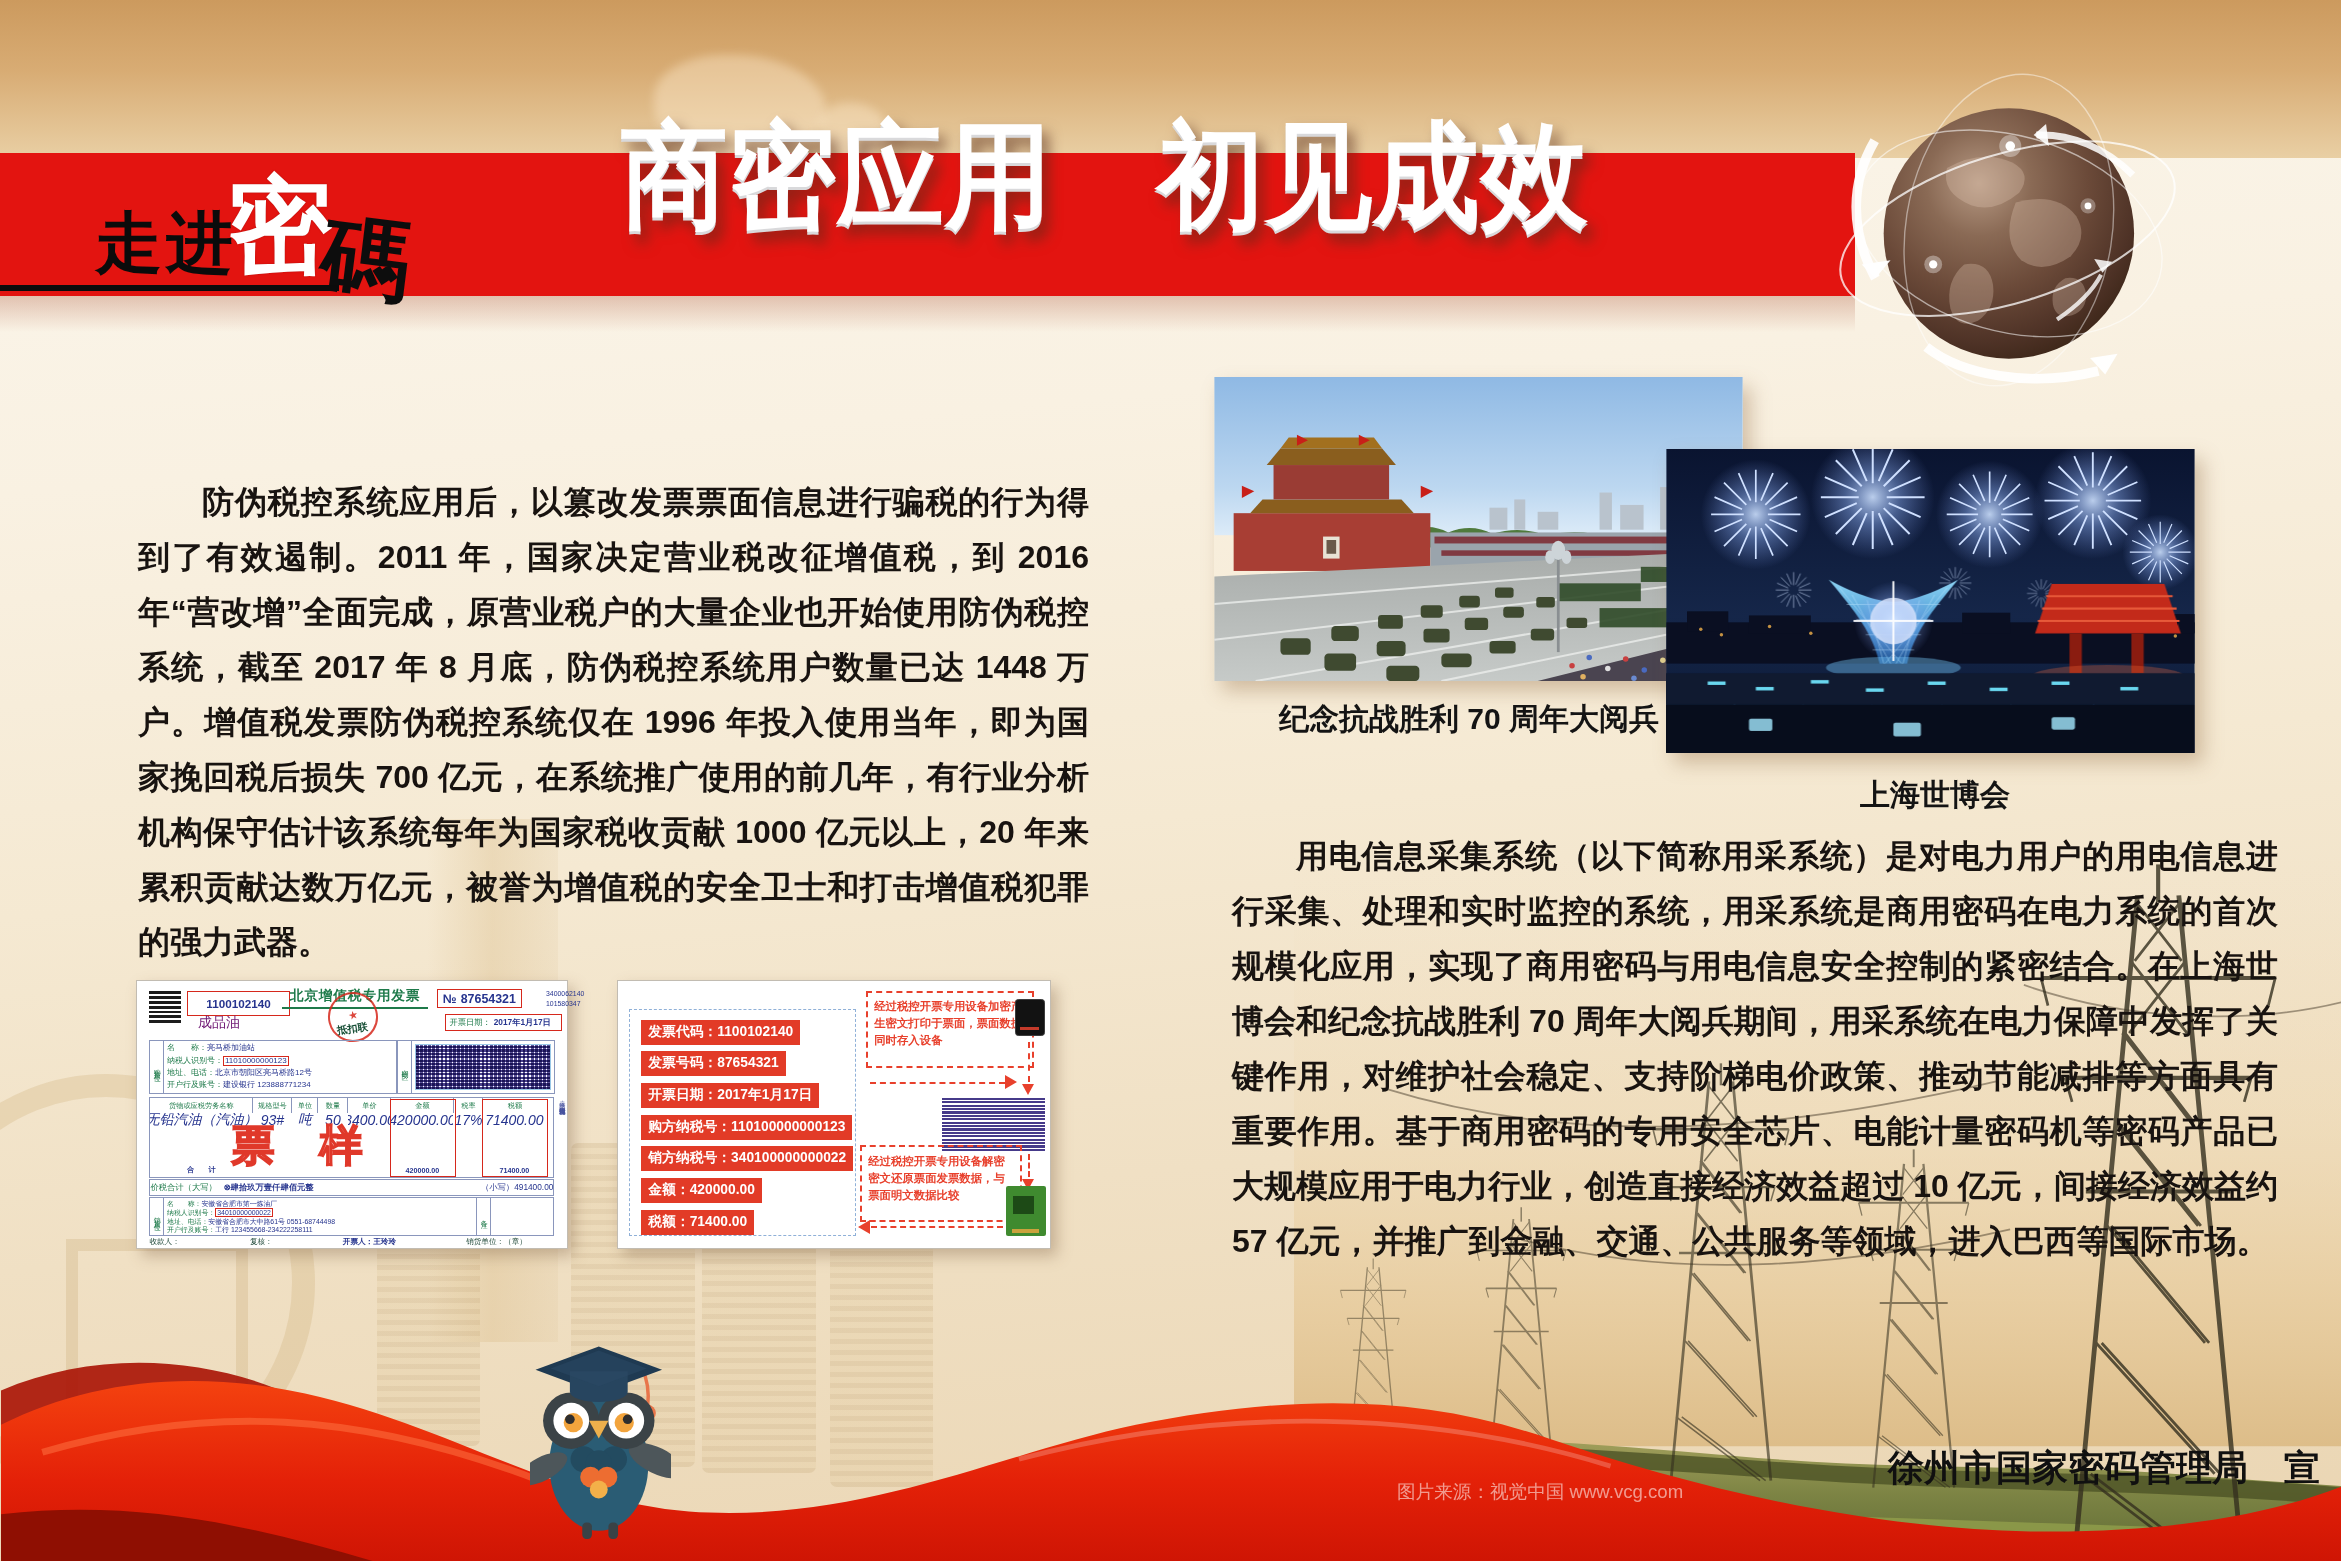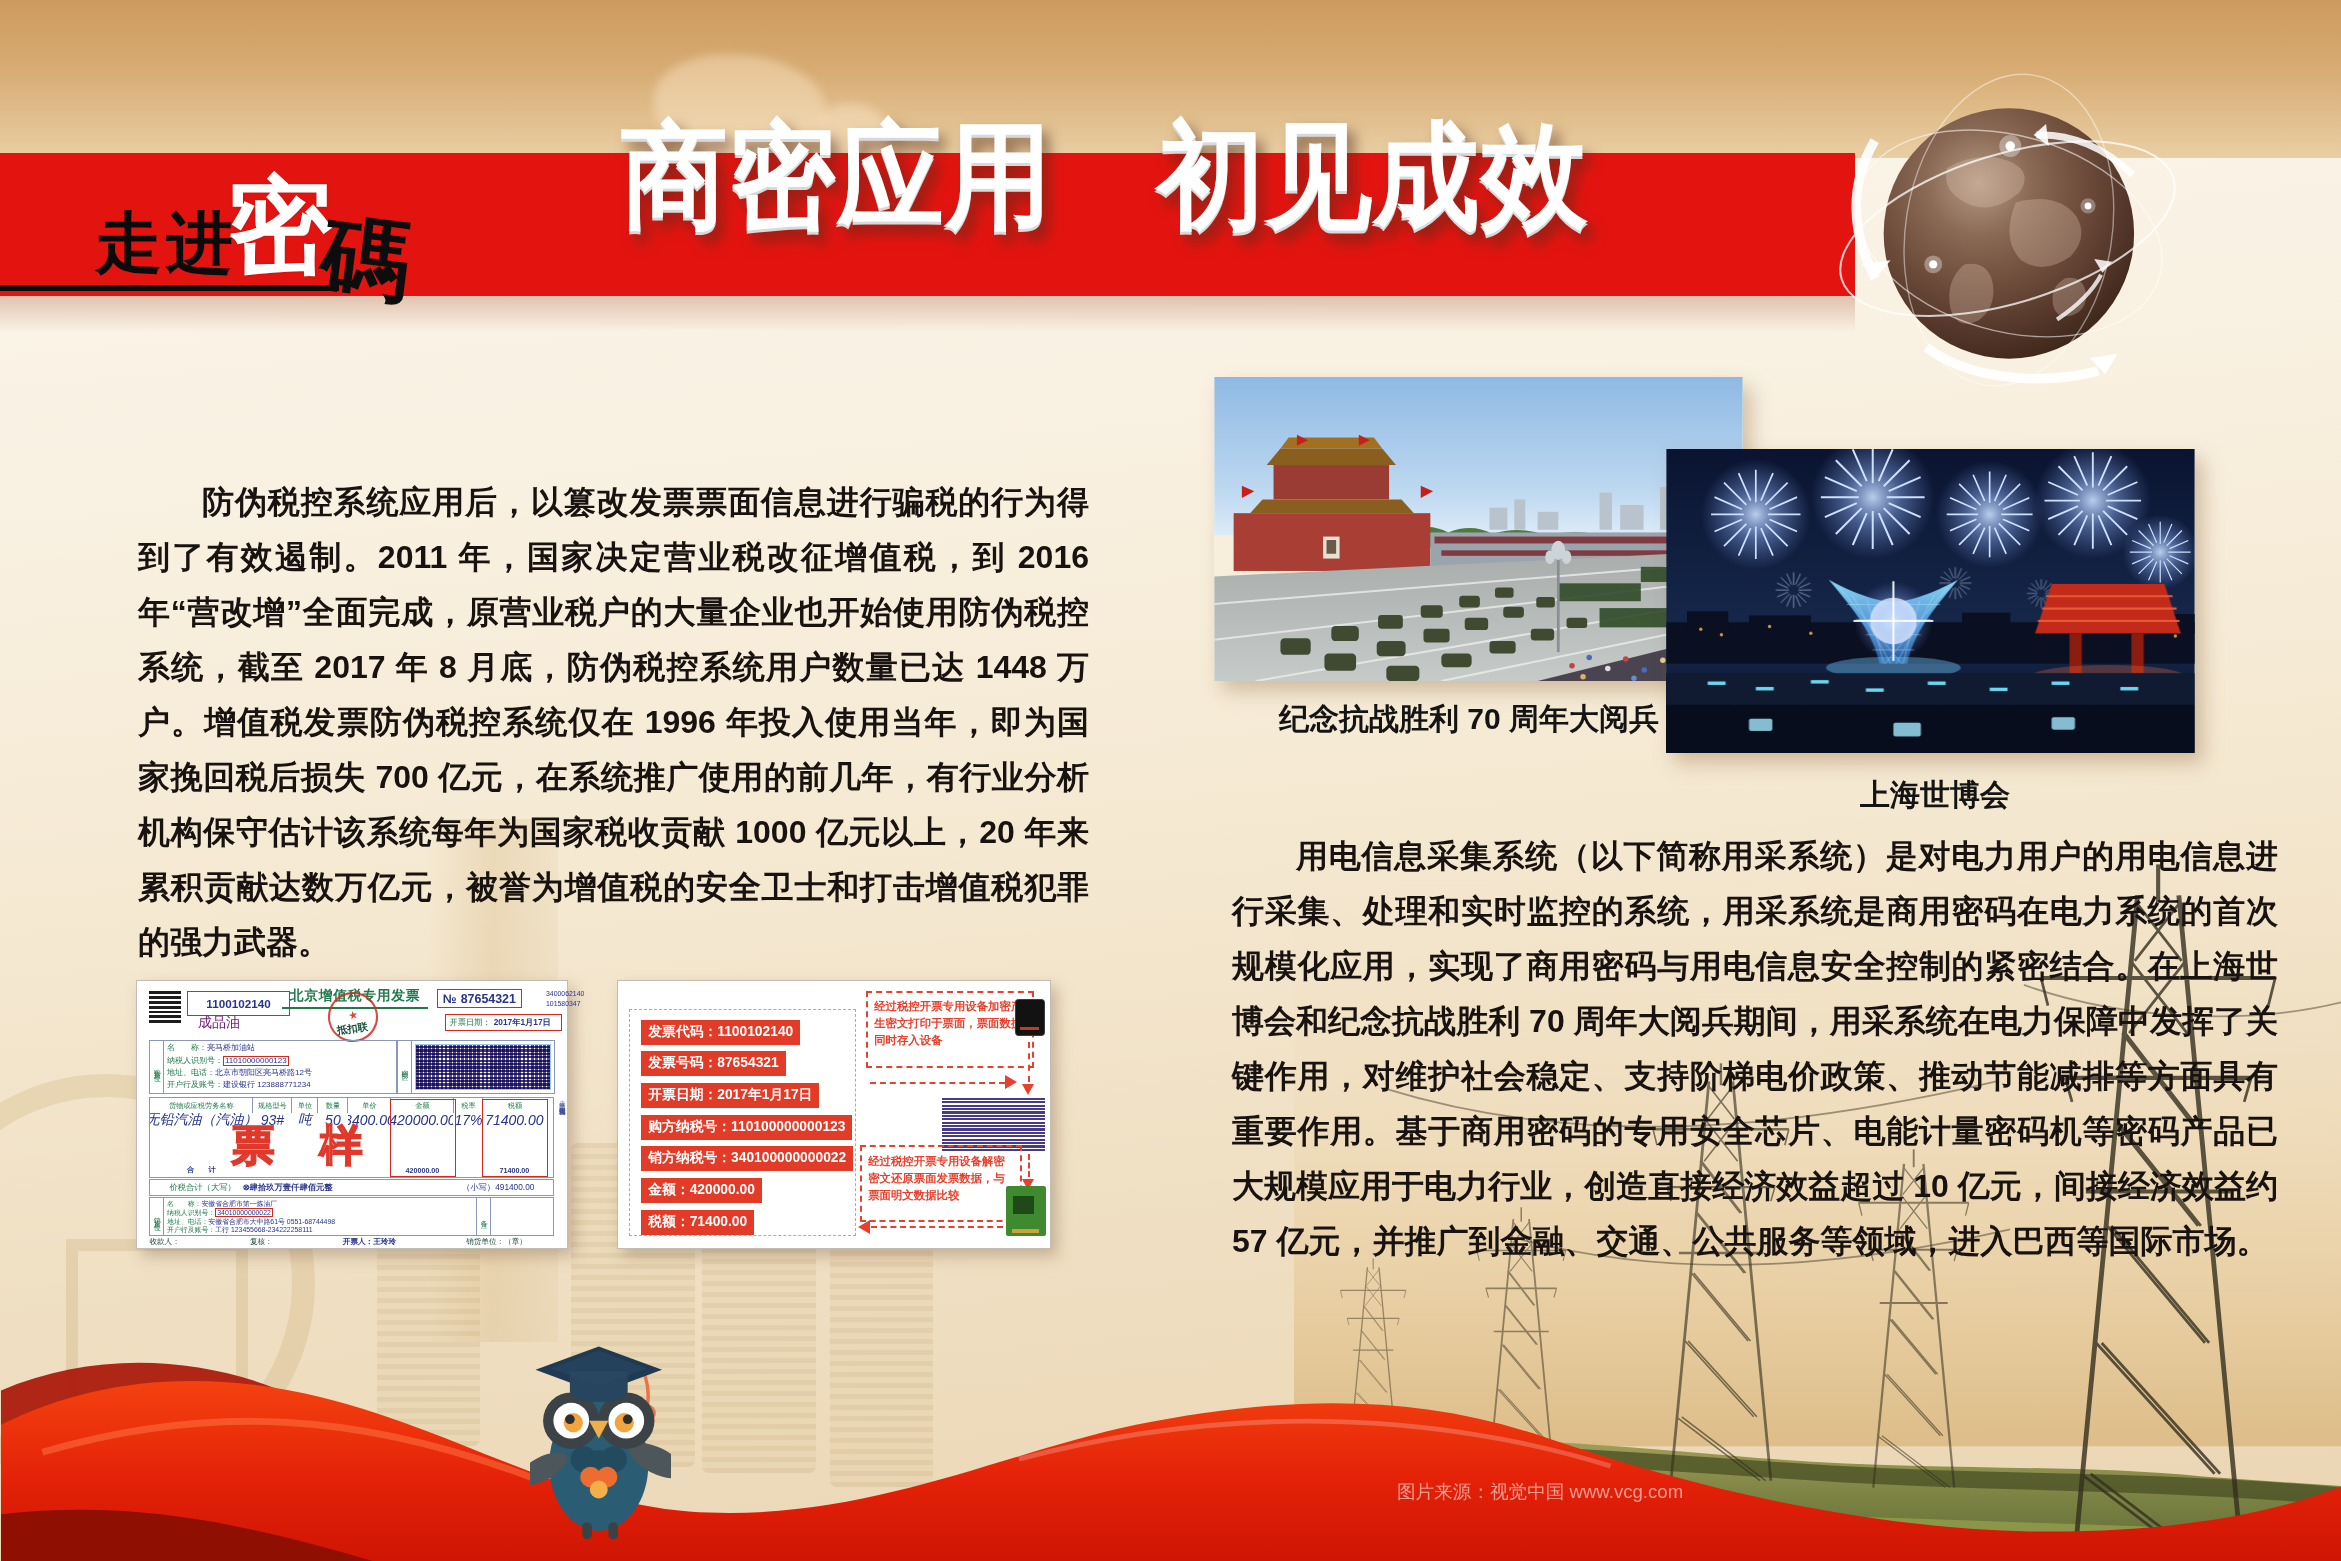--- a/index.html
+++ b/index.html
@@ -98,21 +98,21 @@
   .w1{width:103px;}.w2{width:39px;}.w3{width:26px;}.w4{width:30px;}.w5{width:43px;}.w6{width:63px;}.w7{width:29px;}.w8{width:63px;}
   .idata .icell{color:#26348e;font-size:14px;height:13.8px;border-right:0.7px solid transparent;font-style:italic;}
   .itotal{position:absolute;bottom:0;left:0;}
   .itotal .icell{color:#26348e;font-weight:700;height:13.8px;border-right:0.7px solid transparent;}
   .inv-sample{position:absolute;left:81px;top:19px;font-size:43px;font-weight:900;letter-spacing:45px;
     color:rgba(228,56,40,.16);-webkit-text-stroke:1.7px #e0382a;white-space:nowrap;}
   .redcol{position:absolute;top:0.7px;height:78px;border:1.7px solid #d6281c;}
   .redcol1{left:240px;width:66px;}
   .redcol2{left:332px;width:66px;}
   .inv-sum{left:12.4px;top:198px;width:405px;height:16.5px;border:1px solid #8a96bc;position:absolute;
-    display:flex;align-items:center;font-size:8.3px;padding:0 19px;gap:6.9px;}
+    display:flex;align-items:center;font-size:8.3px;padding:0 0;gap:6.9px;}
   .inv-sum .l{color:#1e7a4a;}
   .inv-sum .cn{color:#26348e;font-weight:700;flex:1;}
   .inv-sum .n{color:#26348e;}
   .inv-seller{left:12.4px;top:216px;width:405px;height:39px;}
   .inv-seller .rows .r{font-size:6.9px;}
   .remark{width:77px;border-left:0.7px solid #8a96bc;display:flex;}
   .inv-foot{position:absolute;left:12.4px;top:256px;width:405px;display:flex;justify-content:space-between;
     padding-right:27.5px;font-size:7.6px;color:#1c4636;}
   .inv-foot b{color:#26348e;font-weight:700;}
   .inv-copyside{position:absolute;right:0.7px;top:116px;height:103px;writing-mode:vertical-rl;
@@ -679,15 +679,16 @@
       </g>
       <rect x="76" y="262" width="14" height="24" rx="6" fill="#3a4246"></rect>
       <rect x="114" y="262" width="14" height="24" rx="6" fill="#3a4246"></rect>
       <polygon points="100,6 192,40 100,74 8,40" fill="#1f3a52"></polygon>
       <path d="M58,42 h84 v30 a42,15 0 0 1 -84,0 Z" fill="#27455f"></path>
       <polygon points="100,12 170,38 100,64 30,38" fill="#2c4a66" opacity=".5"></polygon>
     </svg>
   </div>
 
   <div class="abs vcg z8">图片来源：视觉中国 www.vcg.com</div>
+  <div class="abs credit z8">徐州市国家密码管理局　宣</div>
 
 </div>
 
 
 </body></html>

